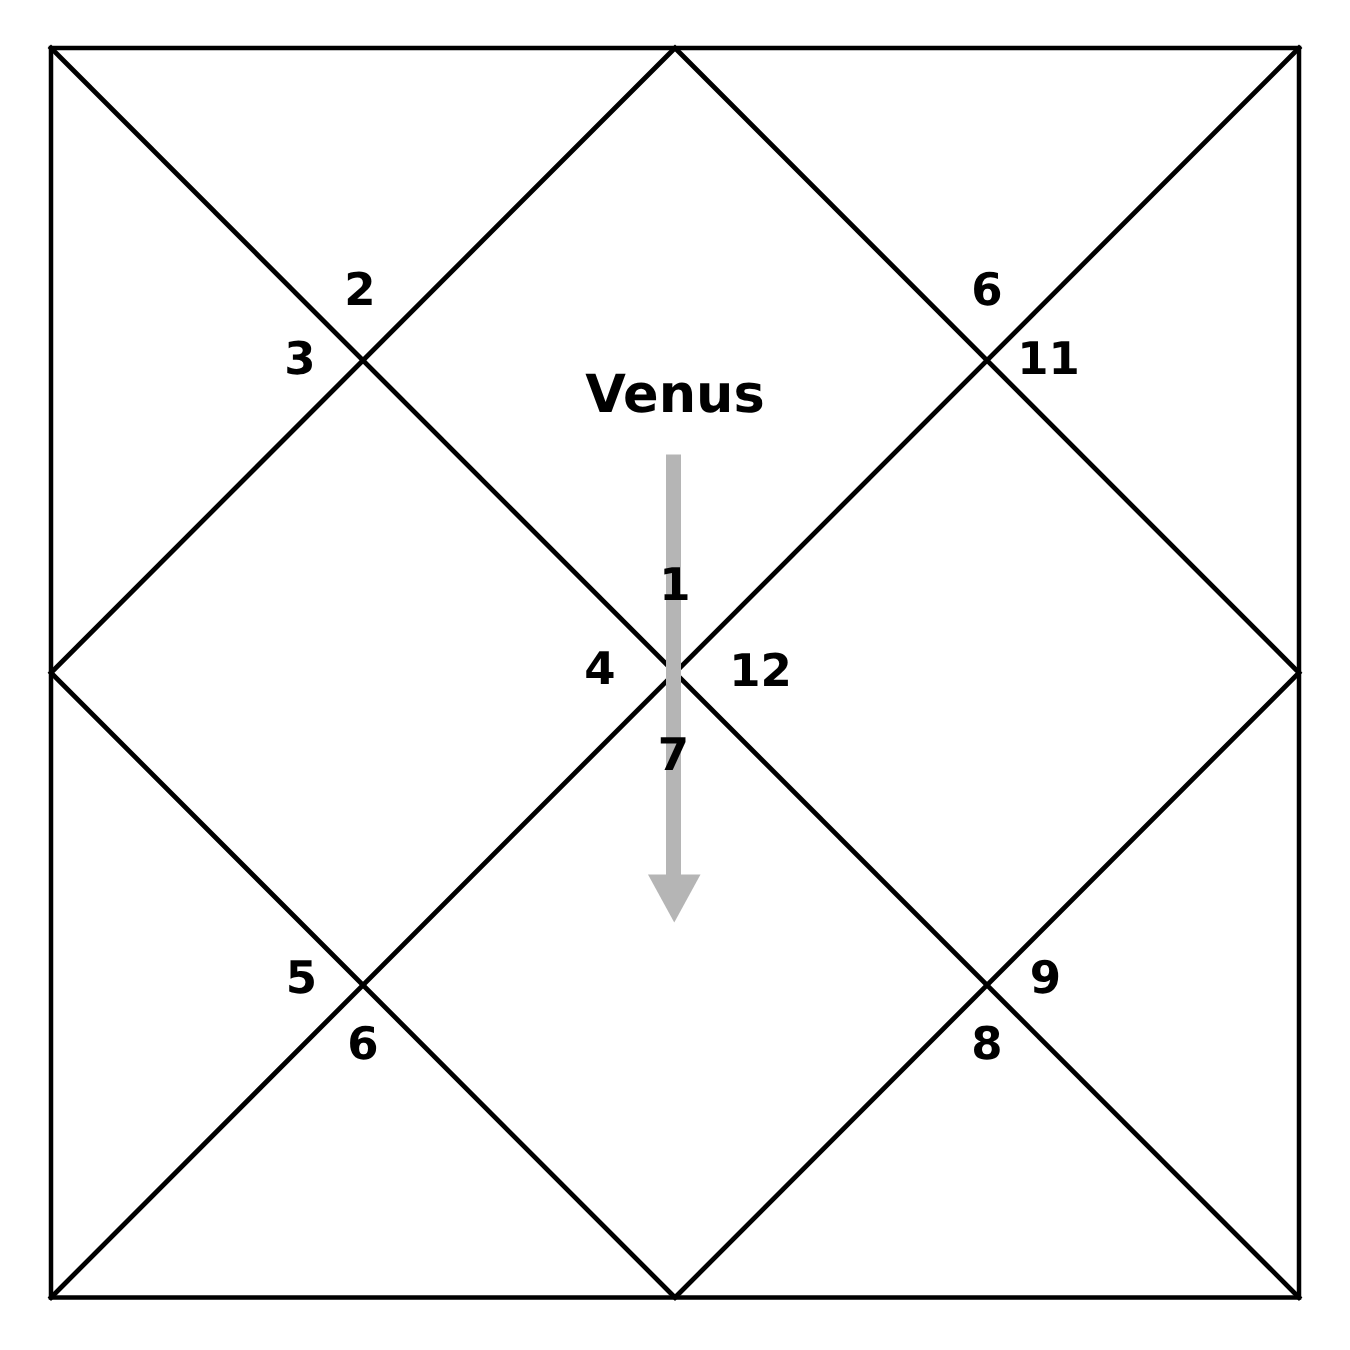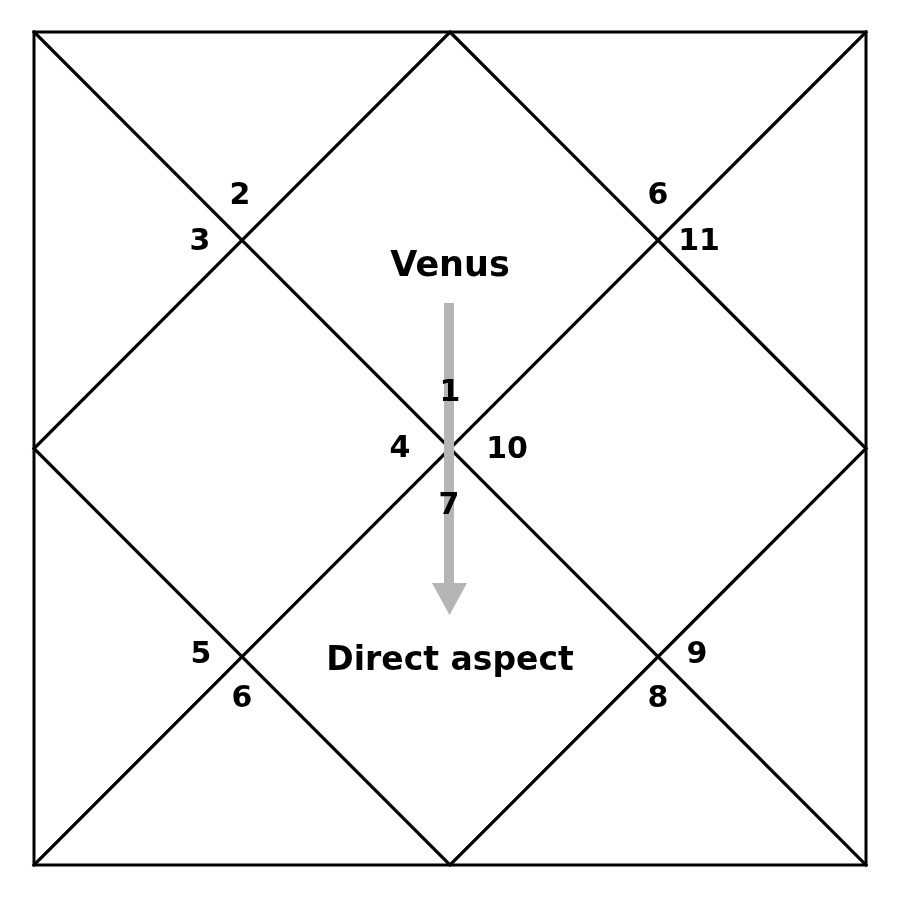--- a/index.html
+++ b/index.html
@@ -81,21 +81,20 @@
 
   <div class="house-number" style="left:450px; top:391px;">1</div>
   <div class="house-number" style="left:240px; top:194px;">2</div>
   <div class="house-number" style="left:200px; top:240px;">3</div>
   <div class="house-number" style="left:400px; top:447px;">4</div>
   <div class="house-number" style="left:201px; top:653px;">5</div>
   <div class="house-number" style="left:242px; top:697px;">6</div>
   <div class="house-number" style="left:449px; top:504px;">7</div>
   <div class="house-number" style="left:658px; top:697px;">8</div>
   <div class="house-number" style="left:697px; top:653px;">9</div>
-  <div class="house-number" style="left:507px; top:448px;">10</div>
+  <div class="house-number" style="left:507px; top:448px;">12</div>
   <div class="house-number" style="left:699px; top:240px;">11</div>
   <div class="house-number" style="left:658px; top:194px;">6</div>
 
   <div id="planet-label" class="chart-text" style="left:450px; top:222px;margin-top:42px;">Venus</div>
 
-  <div id="aspect-label" class="chart-text" style="left:450px; top:658px;">Direct aspect</div>
 
 </div>
 
 </body></html>

